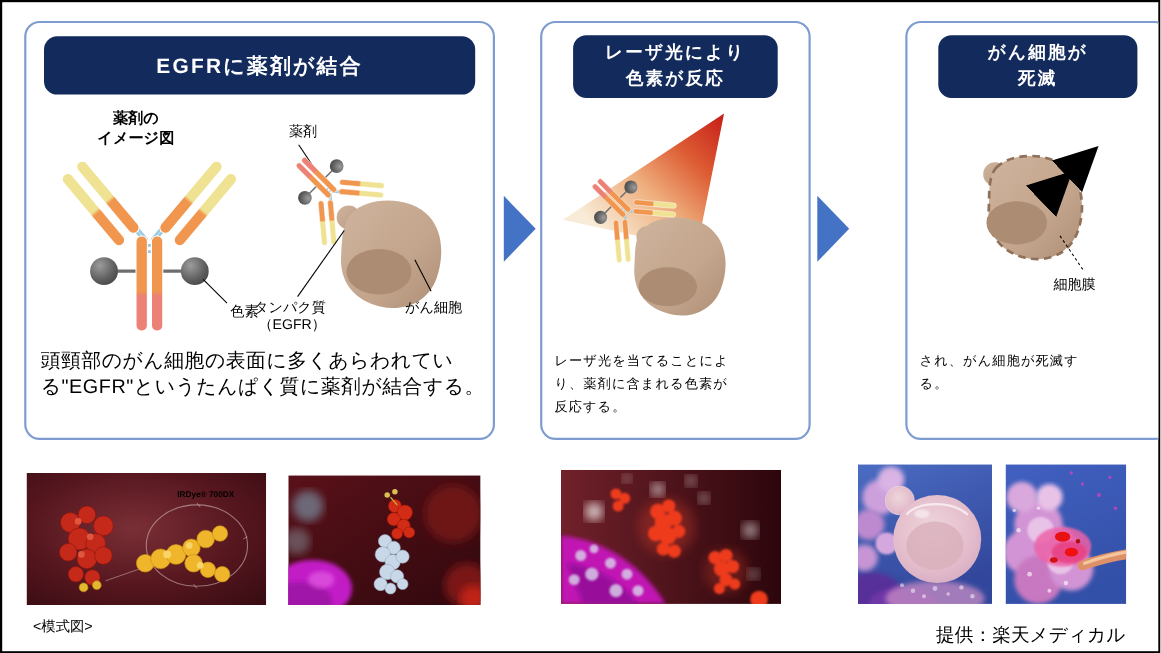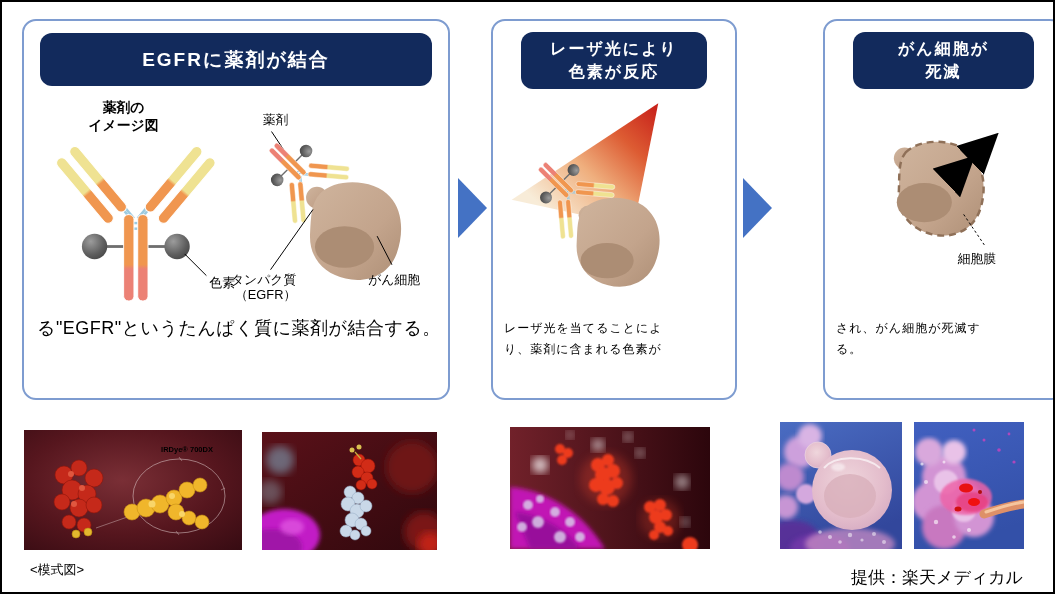--- a/index.html
+++ b/index.html
@@ -109,20 +109,21 @@
         <ellipse cx="324" cy="229" rx="30" ry="21" fill="#AC8D74"></ellipse>
       </g>
       <use href="#antibody" transform="translate(282,158) rotate(135) scale(0.47) translate(-110,-95)"></use>
       <line x1="292" y1="191" x2="249" y2="252" stroke="#000" stroke-width="1"></line>
       <text class="lbl" x="242" y="266" text-anchor="middle">タンパク質</text>
       <text class="lbl" x="244" y="282" text-anchor="middle">（EGFR）</text>
       <line x1="357" y1="218" x2="372" y2="247" stroke="#000" stroke-width="1"></line>
       <text class="lbl" x="348" y="266">がん細胞</text>
     </svg>
     <div class="panel-body">
+      <div>頭頸部のがん細胞の表面に多くあらわれてい</div>
       <div>る"EGFR"というたんぱく質に薬剤が結合する。</div>
     </div>
   </div>
 
   <div class="flow-arrow arrow1"></div>
 
   <div class="panel panel2">
     <div class="panel-header">
       <div>レーザ光により</div>
       <div>色素が反応</div>
@@ -140,20 +141,21 @@
       <g>
         <circle cx="97" cy="197" r="10" fill="url(#cellGrad)"></circle>
         <path d="M 93,190 C 108,174 146,176 159,193 C 171,206 172,227 165,245 C 157,266 136,273 117,268 C 97,263 84,248 85,226 C 86,209 85,199 93,190 Z" fill="url(#cellGrad)"></path>
         <ellipse cx="116" cy="243" rx="27" ry="18" fill="#AC8D74"></ellipse>
       </g>
       <use href="#antibody" transform="translate(79,176) rotate(135) scale(0.45) translate(-110,-95)"></use>
     </svg>
     <div class="panel-body">
       <div>レーザ光を当てることによ</div>
       <div>り、薬剤に含まれる色素が</div>
+      <div>反応する。</div>
     </div>
   </div>
 
   <div class="flow-arrow arrow2"></div>
 
   <div class="panel panel3">
     <div class="panel-header">
       <div>がん細胞が</div>
       <div>死滅</div>
     </div>

